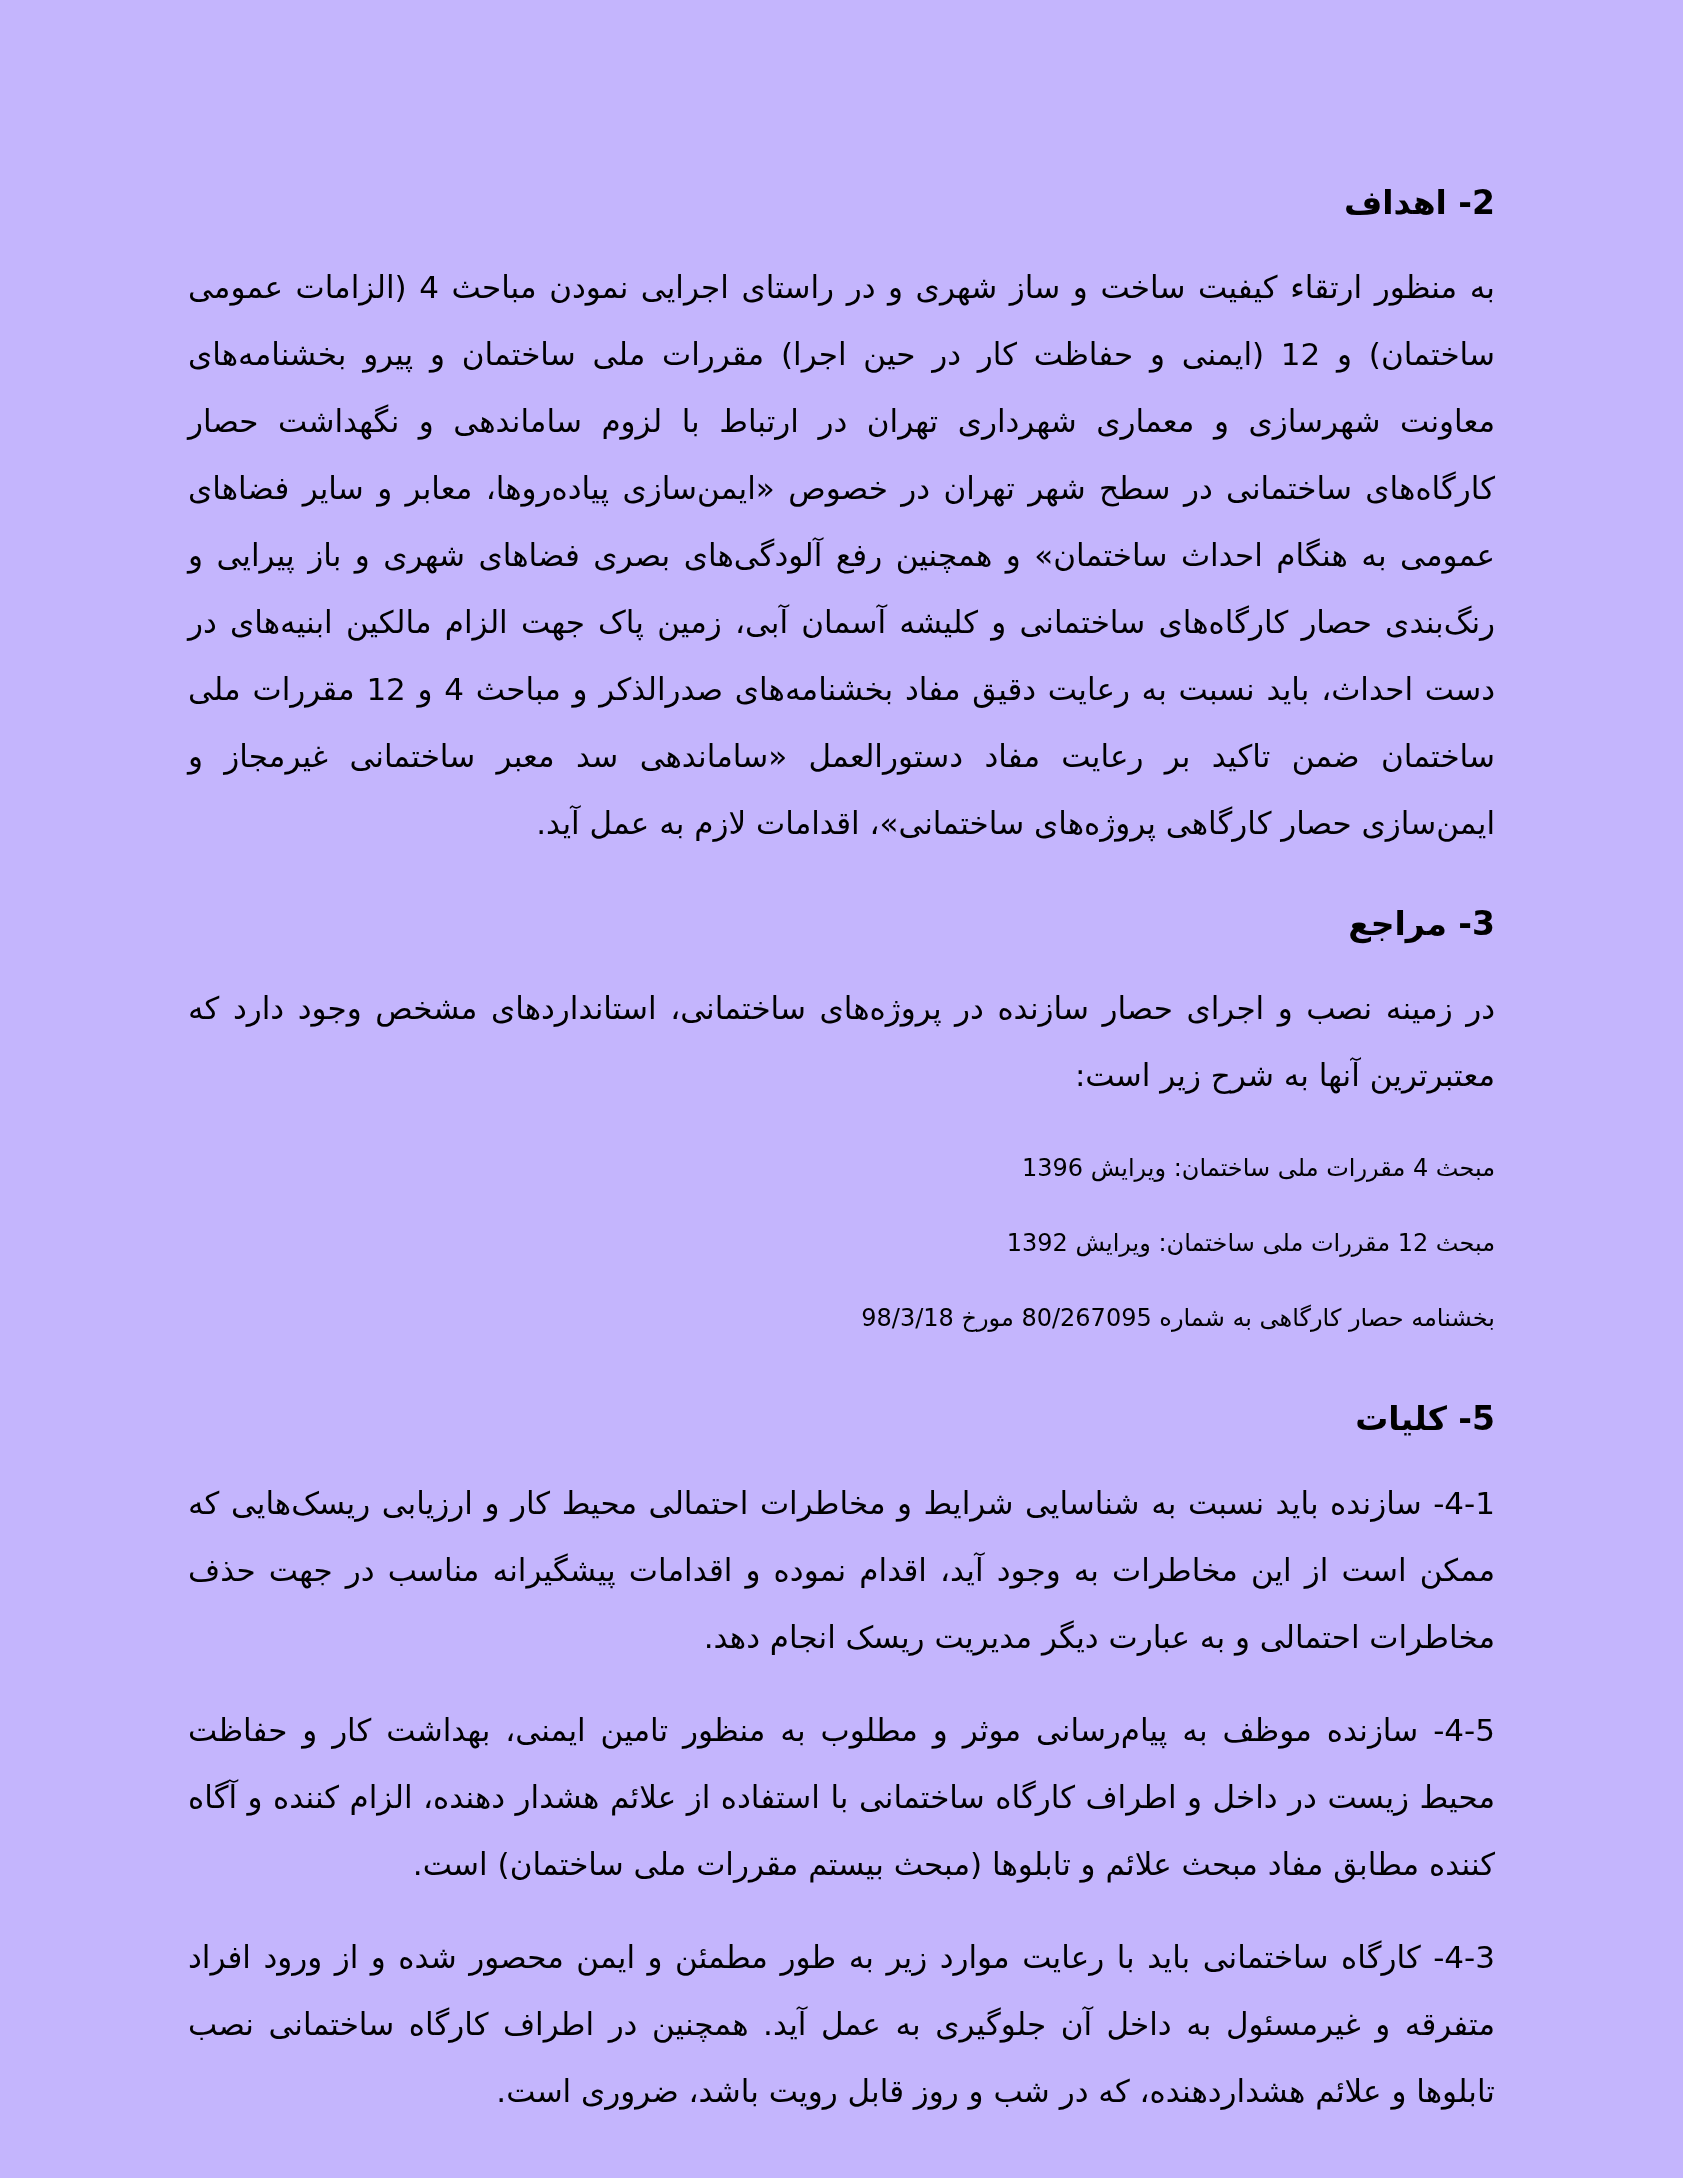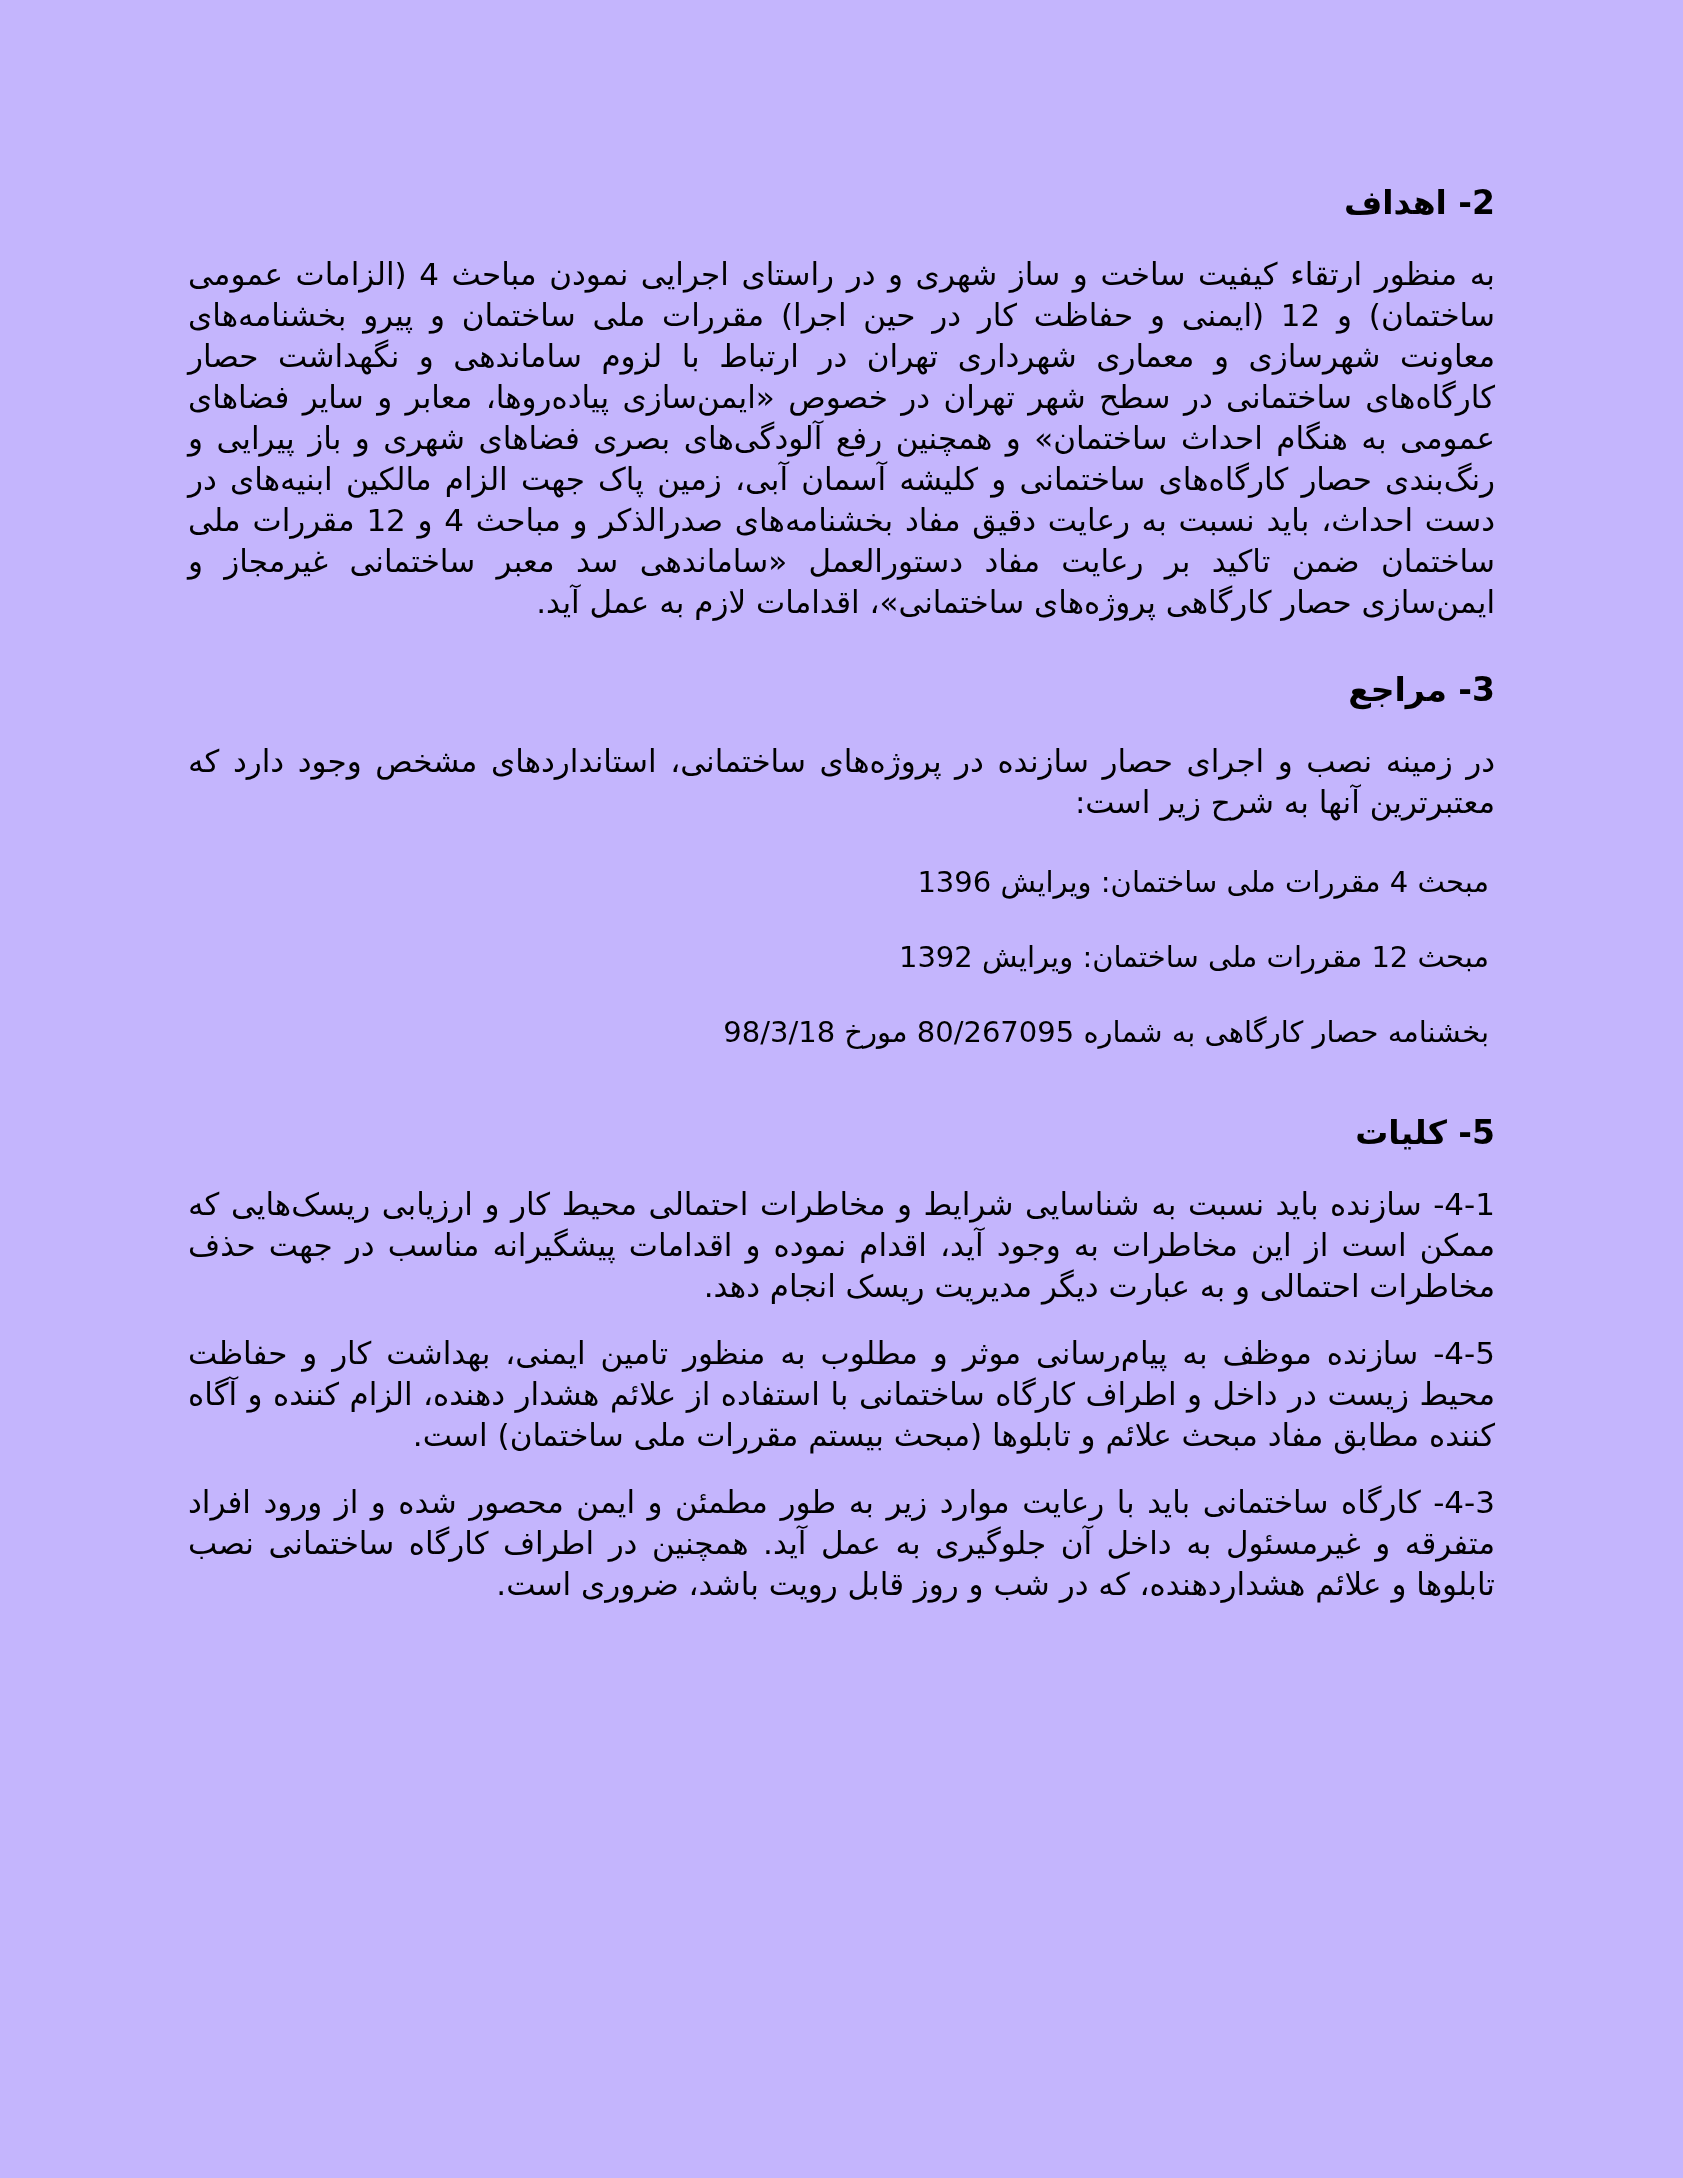--- a/index.html
+++ b/index.html
@@ -27,30 +27,30 @@
     font-weight: bold;
     line-height: 50px;
     margin: 42px 0 26px 0;
     text-align: right;
   }
   section:first-child .doc-heading {
     margin-top: 0;
   }
   .doc-para {
     font-size: 31px;
-    line-height: 41px;
+    line-height: 67px;
     text-align: justify;
     text-justify: inter-word;
     margin: 0 0 26px 0;
   }
   .doc-ref {
-    font-size: 29px;
+    font-size: 24px;
     line-height: 67px;
     text-align: right;
-    margin: 0 6px 8px 0;
+    margin: 0 0 8px 0;
   }
 </style>
 </head>
 <body>
 
 <div class="page">
   <div class="content">
 
     <section>
       <h2 class="doc-heading">2- اهداف</h2>

